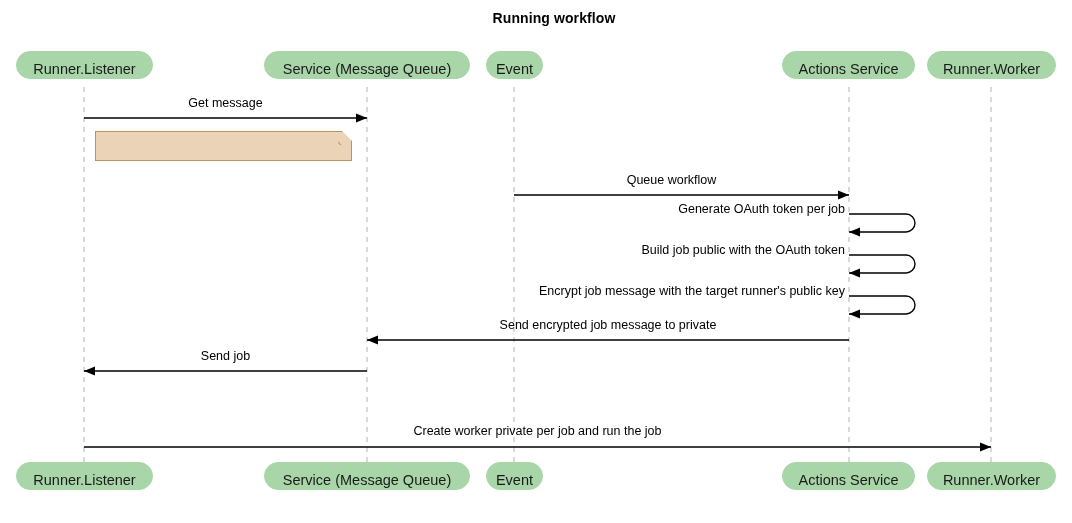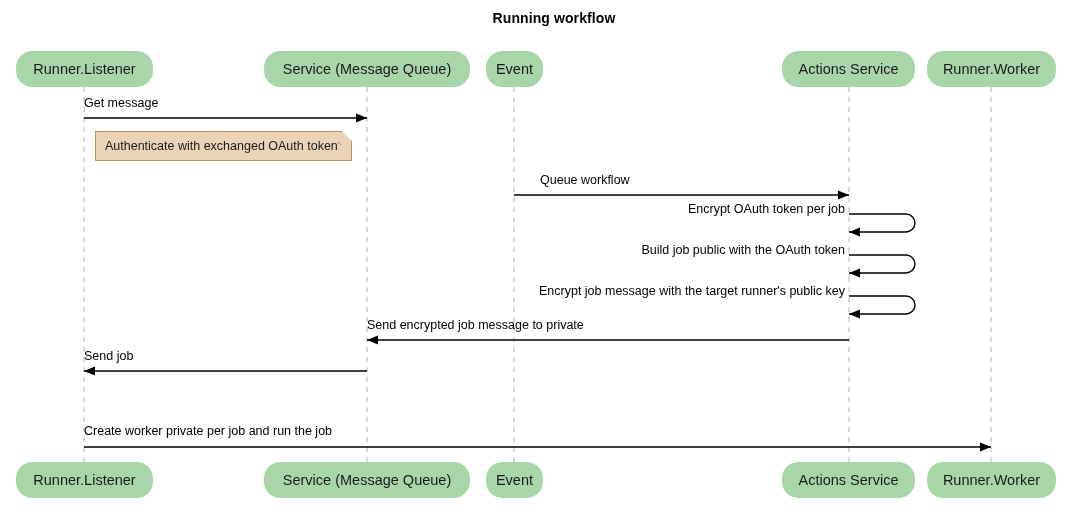--- a/index.html
+++ b/index.html
@@ -30,21 +30,21 @@
     color: #000000;
     letter-spacing: 0.1px;
     padding-left: 18px;
   }
   .participant {
     position: absolute;
     box-sizing: border-box;
     background: #a9d6a9;
     border: 1px solid #a9d6a9;
     border-radius: 16px;
-    height: 36px;
+    height: 28px;
     line-height: 34px;
     text-align: center;
     font-size: 14.5px;
     color: #1a1a1a;
     white-space: nowrap;
     overflow: hidden;
   }
   .note {
     position: absolute;
     box-sizing: border-box;
@@ -84,20 +84,21 @@
     height: 15px;
     border-bottom: 1px solid #b8945f;
     transform: rotate(45deg);
     transform-origin: center;
   }
   .msg-label {
     position: absolute;
     font-size: 12.5px;
     color: #000000;
     white-space: nowrap;
+    text-align: center;
   }
   svg.layer {
     position: absolute;
     left: 0;
     top: 0;
     width: 1072px;
     height: 523px;
     pointer-events: none;
   }
 </style>
@@ -154,28 +155,27 @@
   <div class="participant" style="left:782px; top:51px; width:133px;">Actions Service</div>
   <div class="participant" style="left:927px; top:51px; width:129px;">Runner.Worker</div>
 
   <div class="participant" style="left:16px; top:462px; width:137px;">Runner.Listener</div>
   <div class="participant" style="left:264px; top:462px; width:206px;">Service (Message Queue)</div>
   <div class="participant" style="left:486px; top:462px; width:57px;">Event</div>
   <div class="participant" style="left:782px; top:462px; width:133px;">Actions Service</div>
   <div class="participant" style="left:927px; top:462px; width:129px;">Runner.Worker</div>
 
   <div class="note" style="left:95px; top:131px; width:257px;">
-    <span>Authenticate with exchanged OAuth token</span>
     <span class="note-fold"></span>
     <span class="note-fold-edge"></span>
   </div>
 
 
   <div class="msg-label" id="lbl-0" style="left: 84px; width: 283px; top: 96px;">Get message</div>
-  <div class="msg-label" id="lbl-1" style="left: 540px; width: 335px; top: 173px;">Queue workflow</div>
-  <div class="msg-label" id="lbl-2" style="right: 227px; top: 202px; text-align: right;">Encrypt OAuth token per job</div>
+  <div class="msg-label" id="lbl-1" style="left: 504px; width: 335px; top: 173px;">Queue workflow</div>
+  <div class="msg-label" id="lbl-2" style="right: 227px; top: 202px; text-align: right;">Generate OAuth token per job</div>
   <div class="msg-label" id="lbl-3" style="right: 227px; top: 243px; text-align: right;">Build job public with the OAuth token</div>
   <div class="msg-label" id="lbl-4" style="right: 227px; top: 284px; text-align: center;">Encrypt job message with the target runner's public key</div>
   <div class="msg-label" id="lbl-5" style="left: 367px; width: 482px; top: 318px;">Send encrypted job message to private</div>
   <div class="msg-label" id="lbl-6" style="left: 84px; width: 283px; top: 349px;">Send job</div>
   <div class="msg-label" id="lbl-7" style="left: 84px; width: 907px; top: 424px;">Create worker private per job and run the job</div>
 
 </div>
 
 </body></html>

